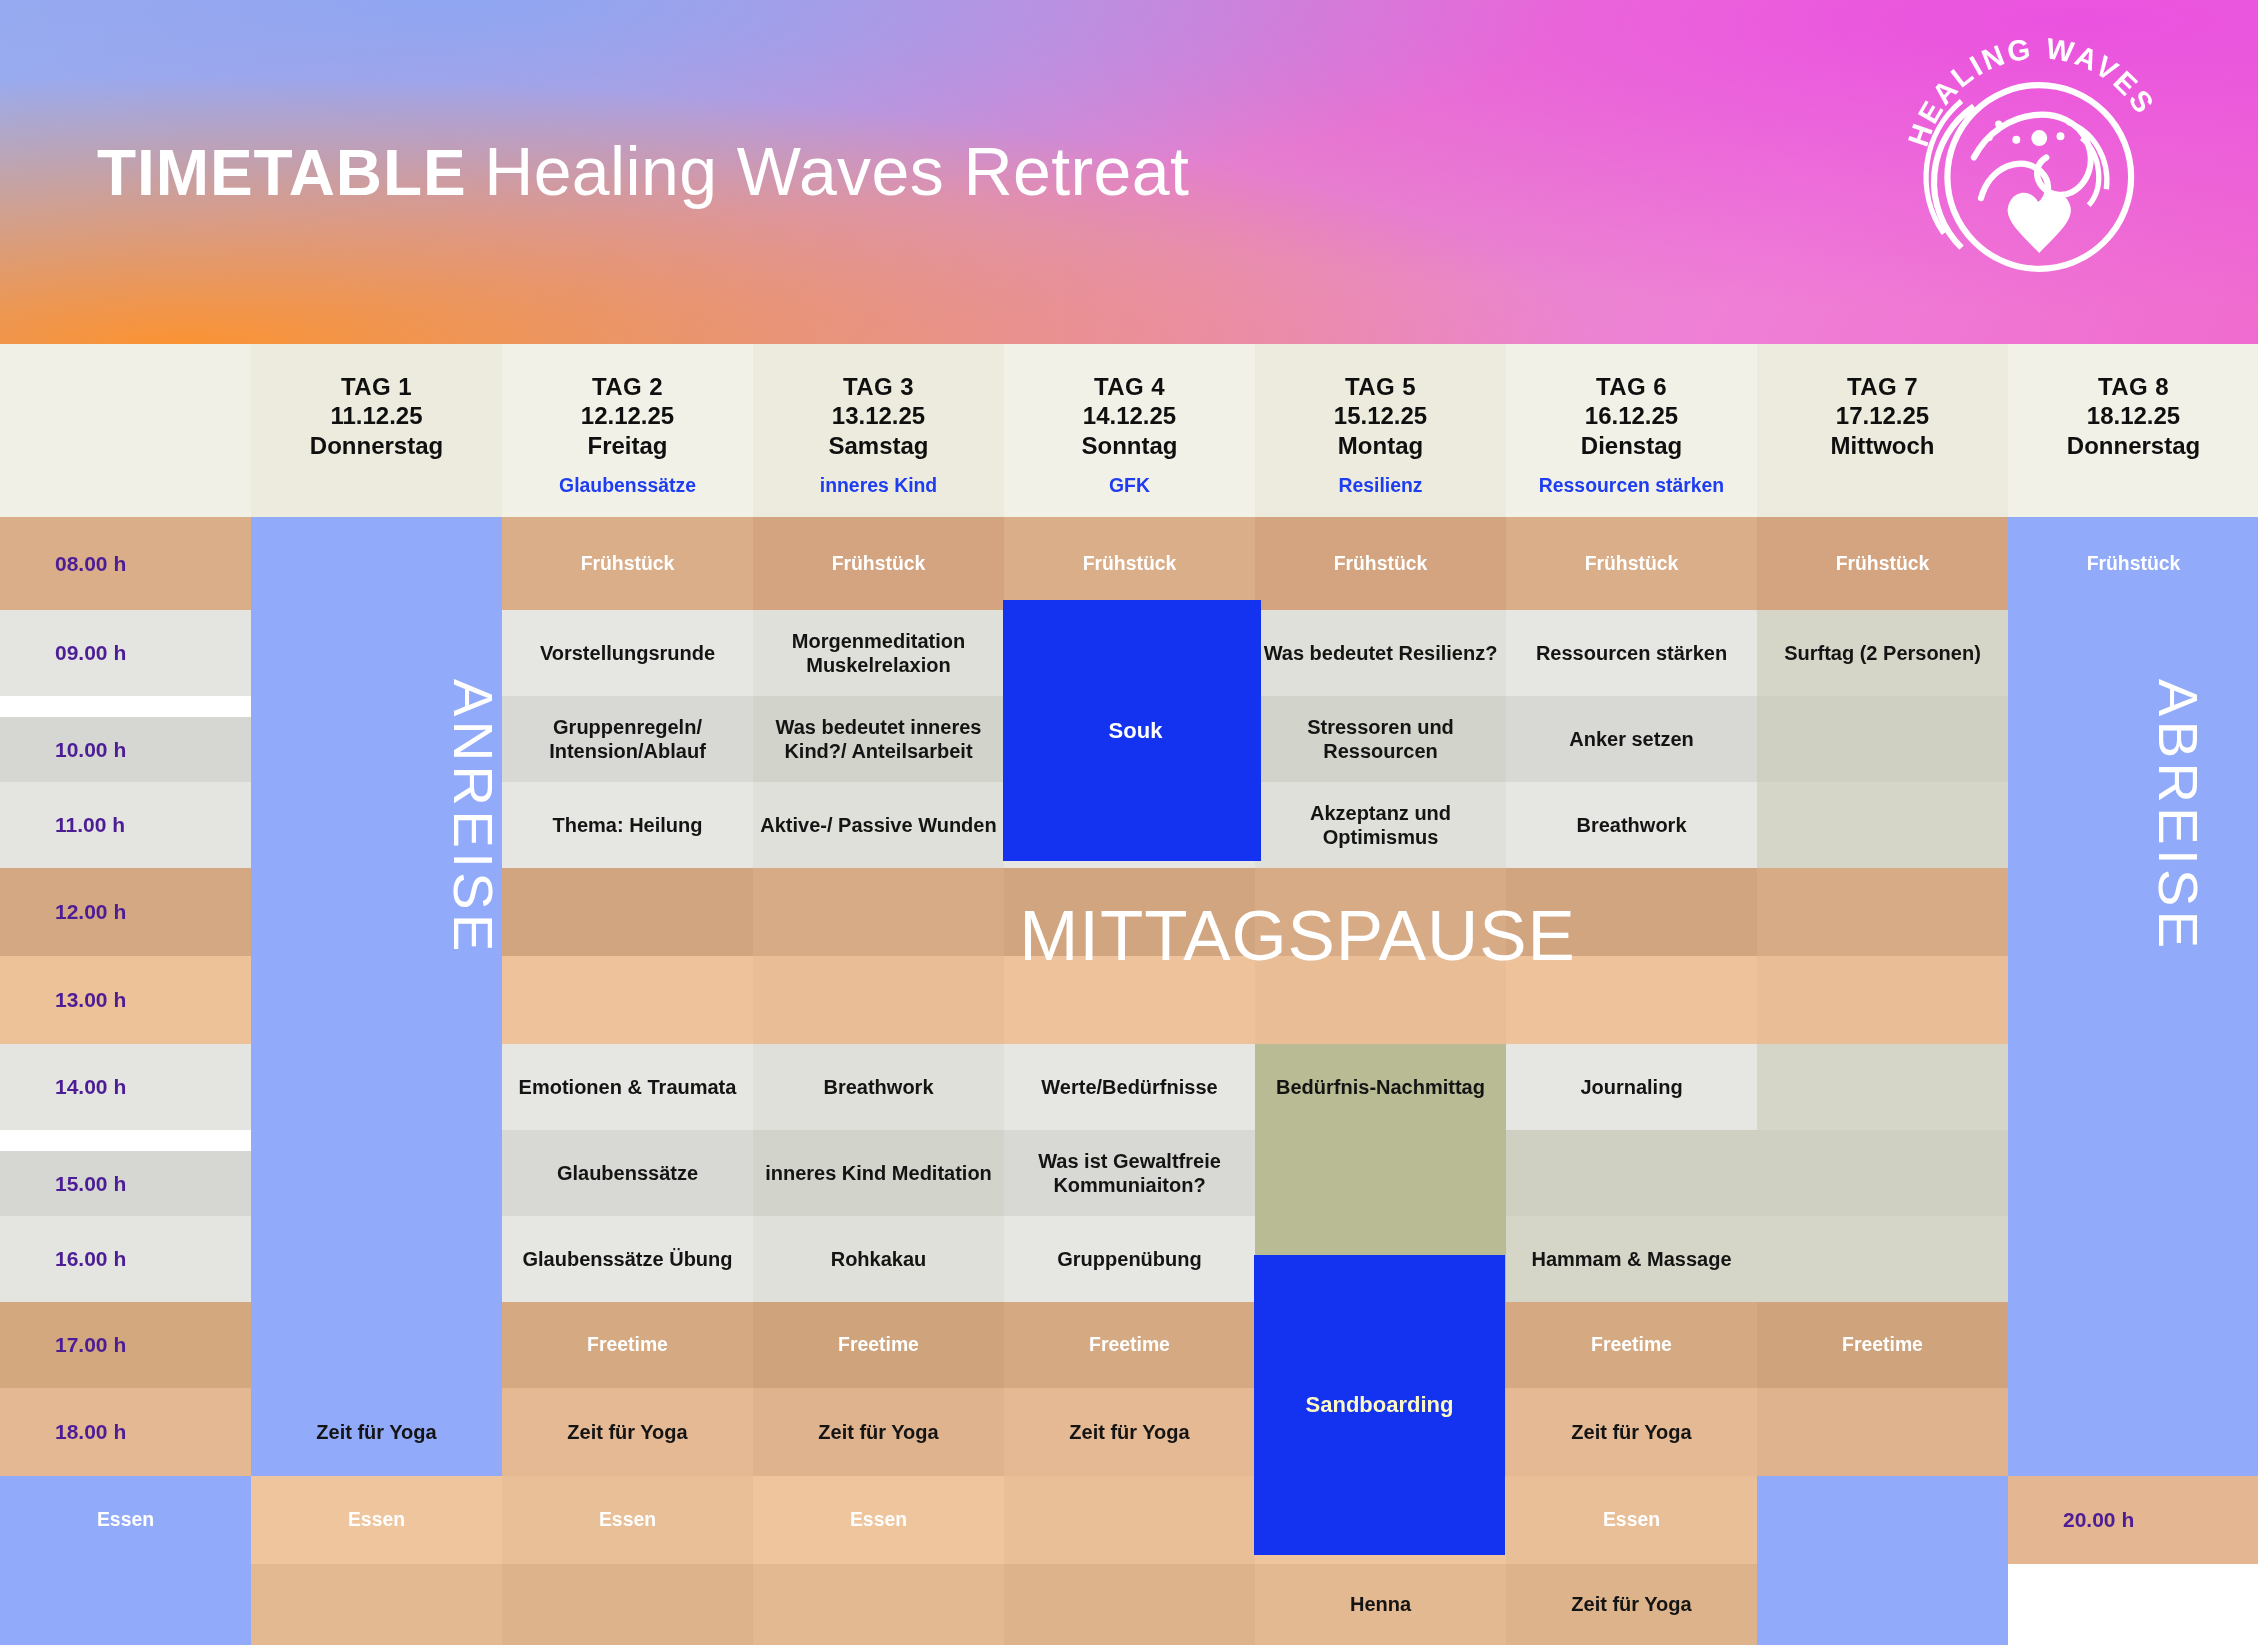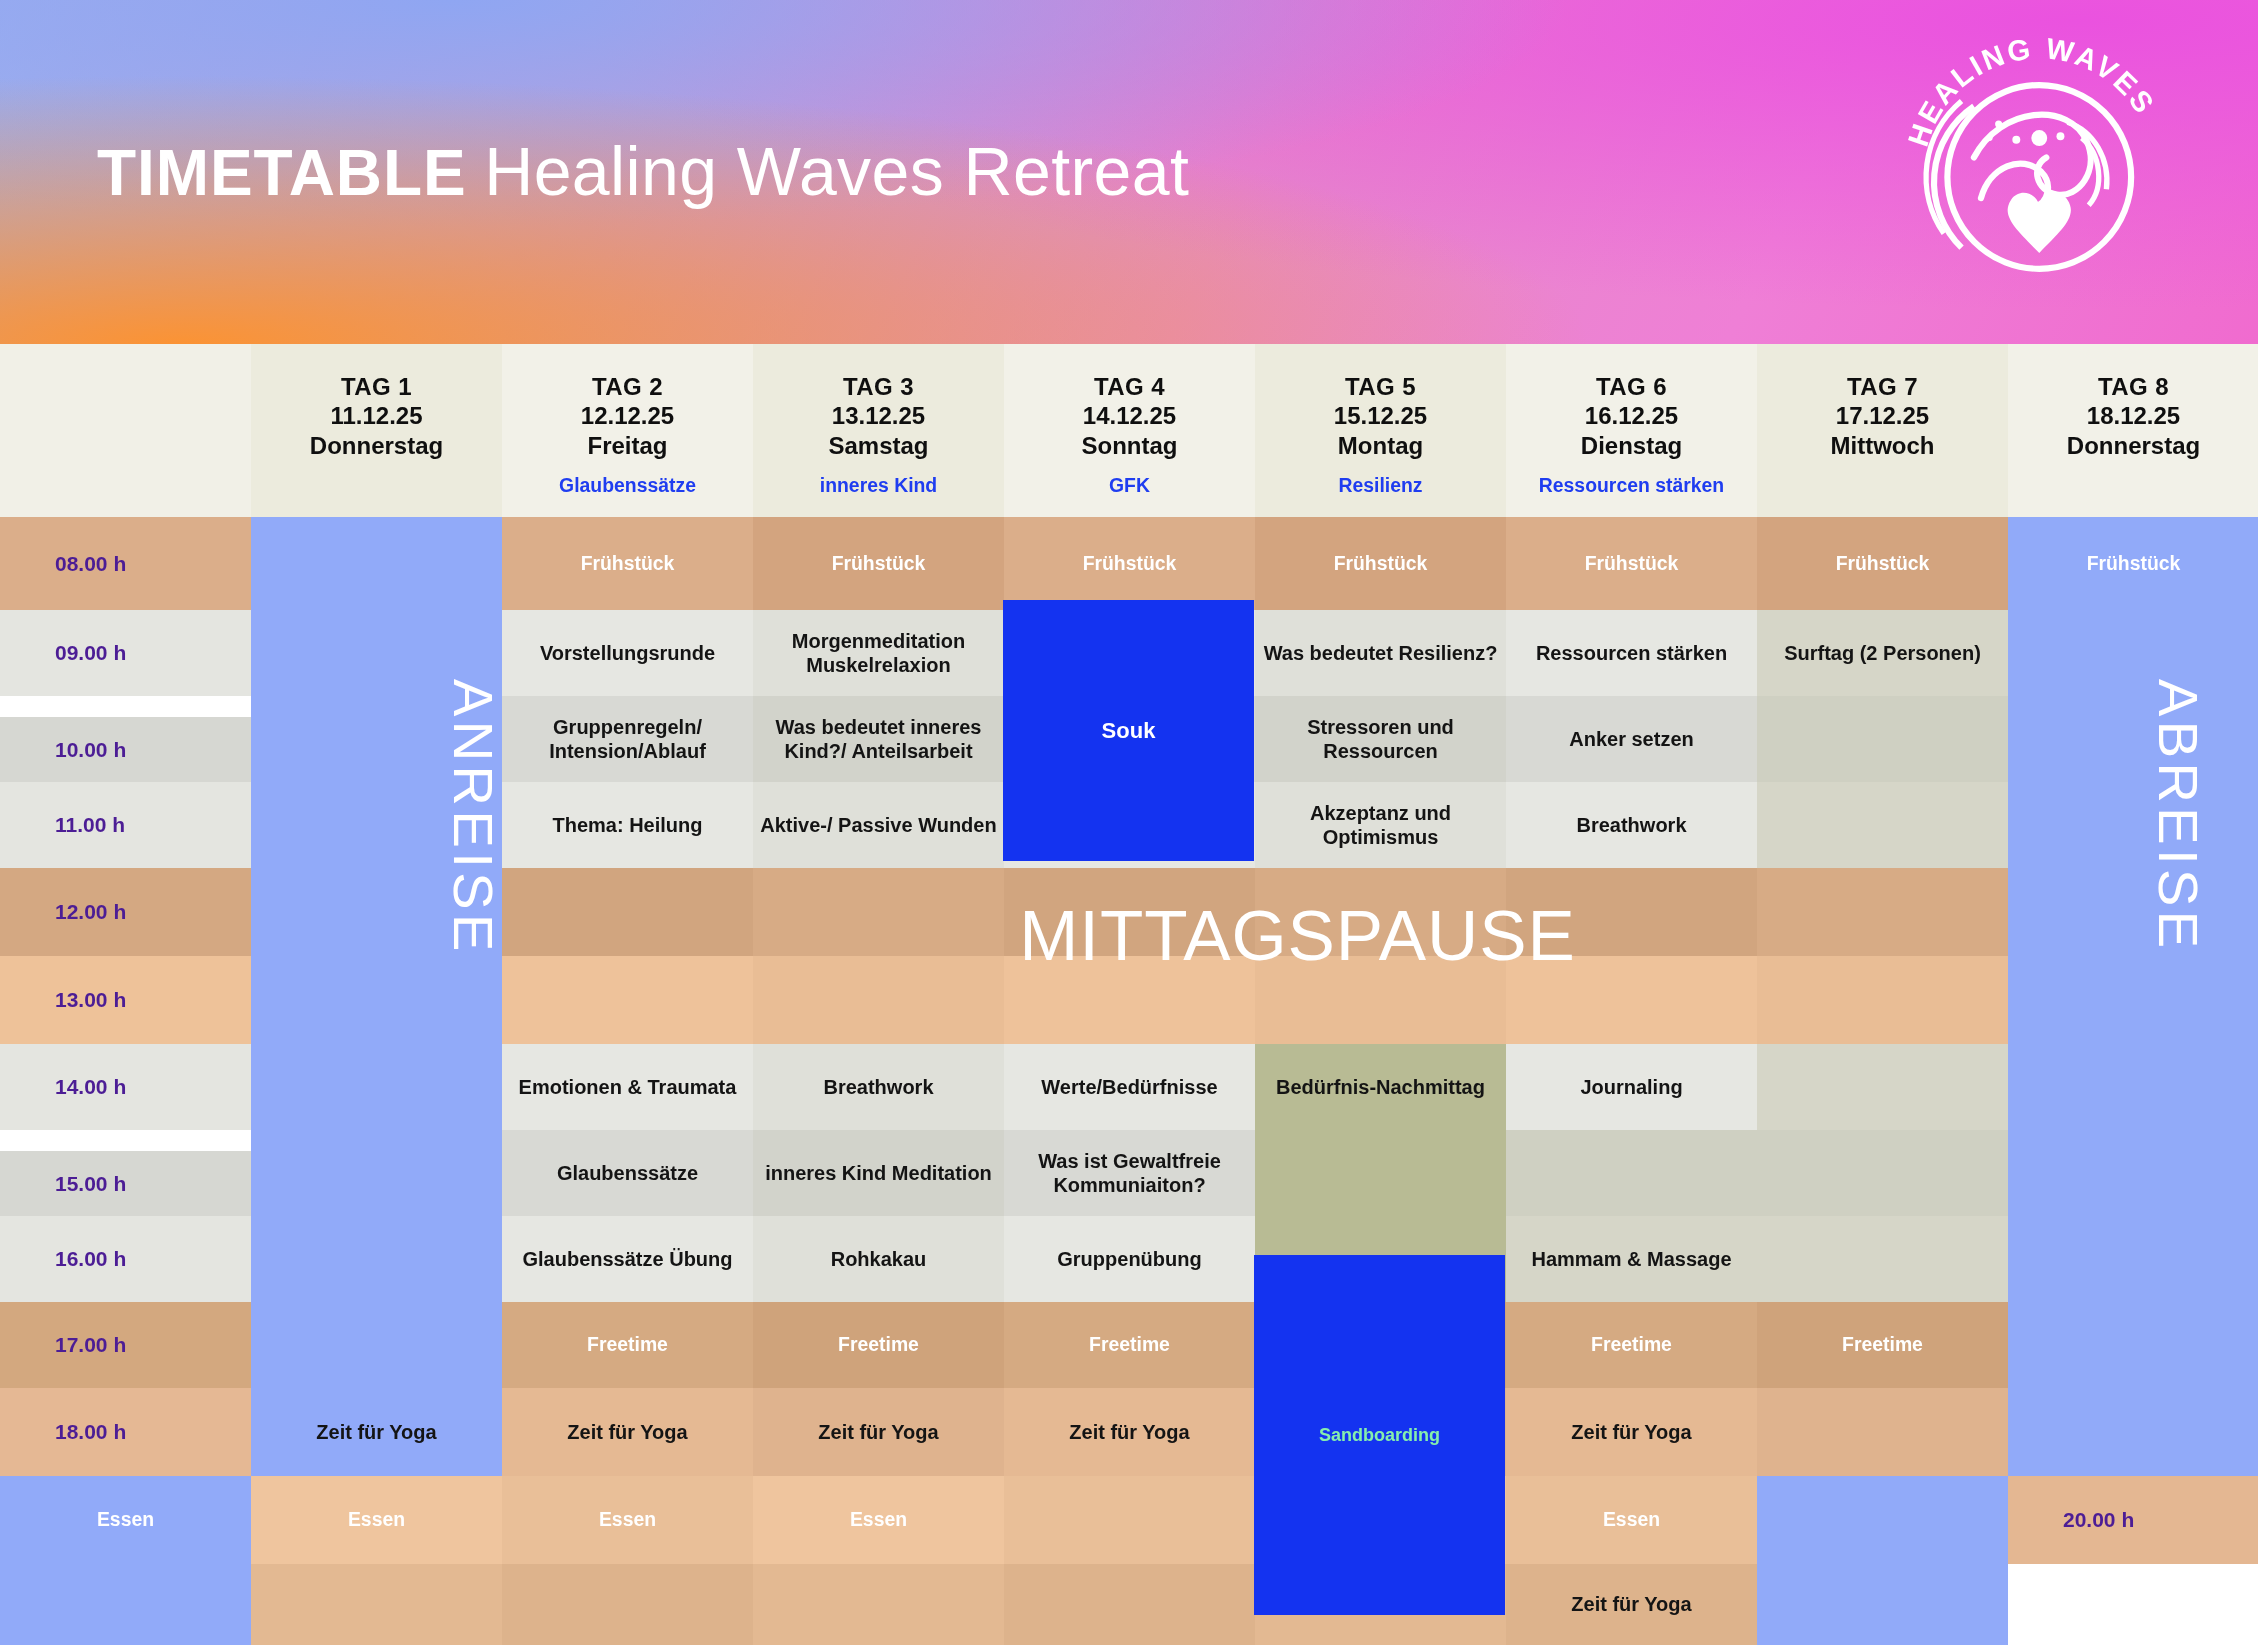--- a/index.html
+++ b/index.html
@@ -110,26 +110,26 @@
     display:flex;align-items:center;justify-content:center;
     pointer-events:none;
   }
   .lunch-banner span{
     font-weight:300;font-size:71px;letter-spacing:0.9px;color:#ffffff;
     white-space:nowrap;
   }
   .souk-block{
     position:absolute;left:1003px;top:600px;width:251px;height:261px;
     background:#1433f0;display:flex;align-items:center;justify-content:center;
-    color:#ffffff;font-weight:bold;font-size:22px;
+    color:#ffffff;font-weight:bold;font-size:22px;padding-left:7px;
   }
   .sand-block{
-    position:absolute;left:1254px;top:1255px;width:251px;height:360px;
+    position:absolute;left:1254px;top:1255px;width:251px;height:300px;
     background:#1433f0;display:flex;align-items:center;justify-content:center;
-    color:#86efac;font-weight:bold;font-size:18px;
+    color:#fef9c3;font-weight:bold;font-size:22px;
   }
   .vlabel{
     position:absolute;
     writing-mode:vertical-rl;
     font-weight:300;font-size:56px;letter-spacing:4.4px;color:#ffffff;
     white-space:nowrap;
   }
 </style>
 </head>
 <body>

